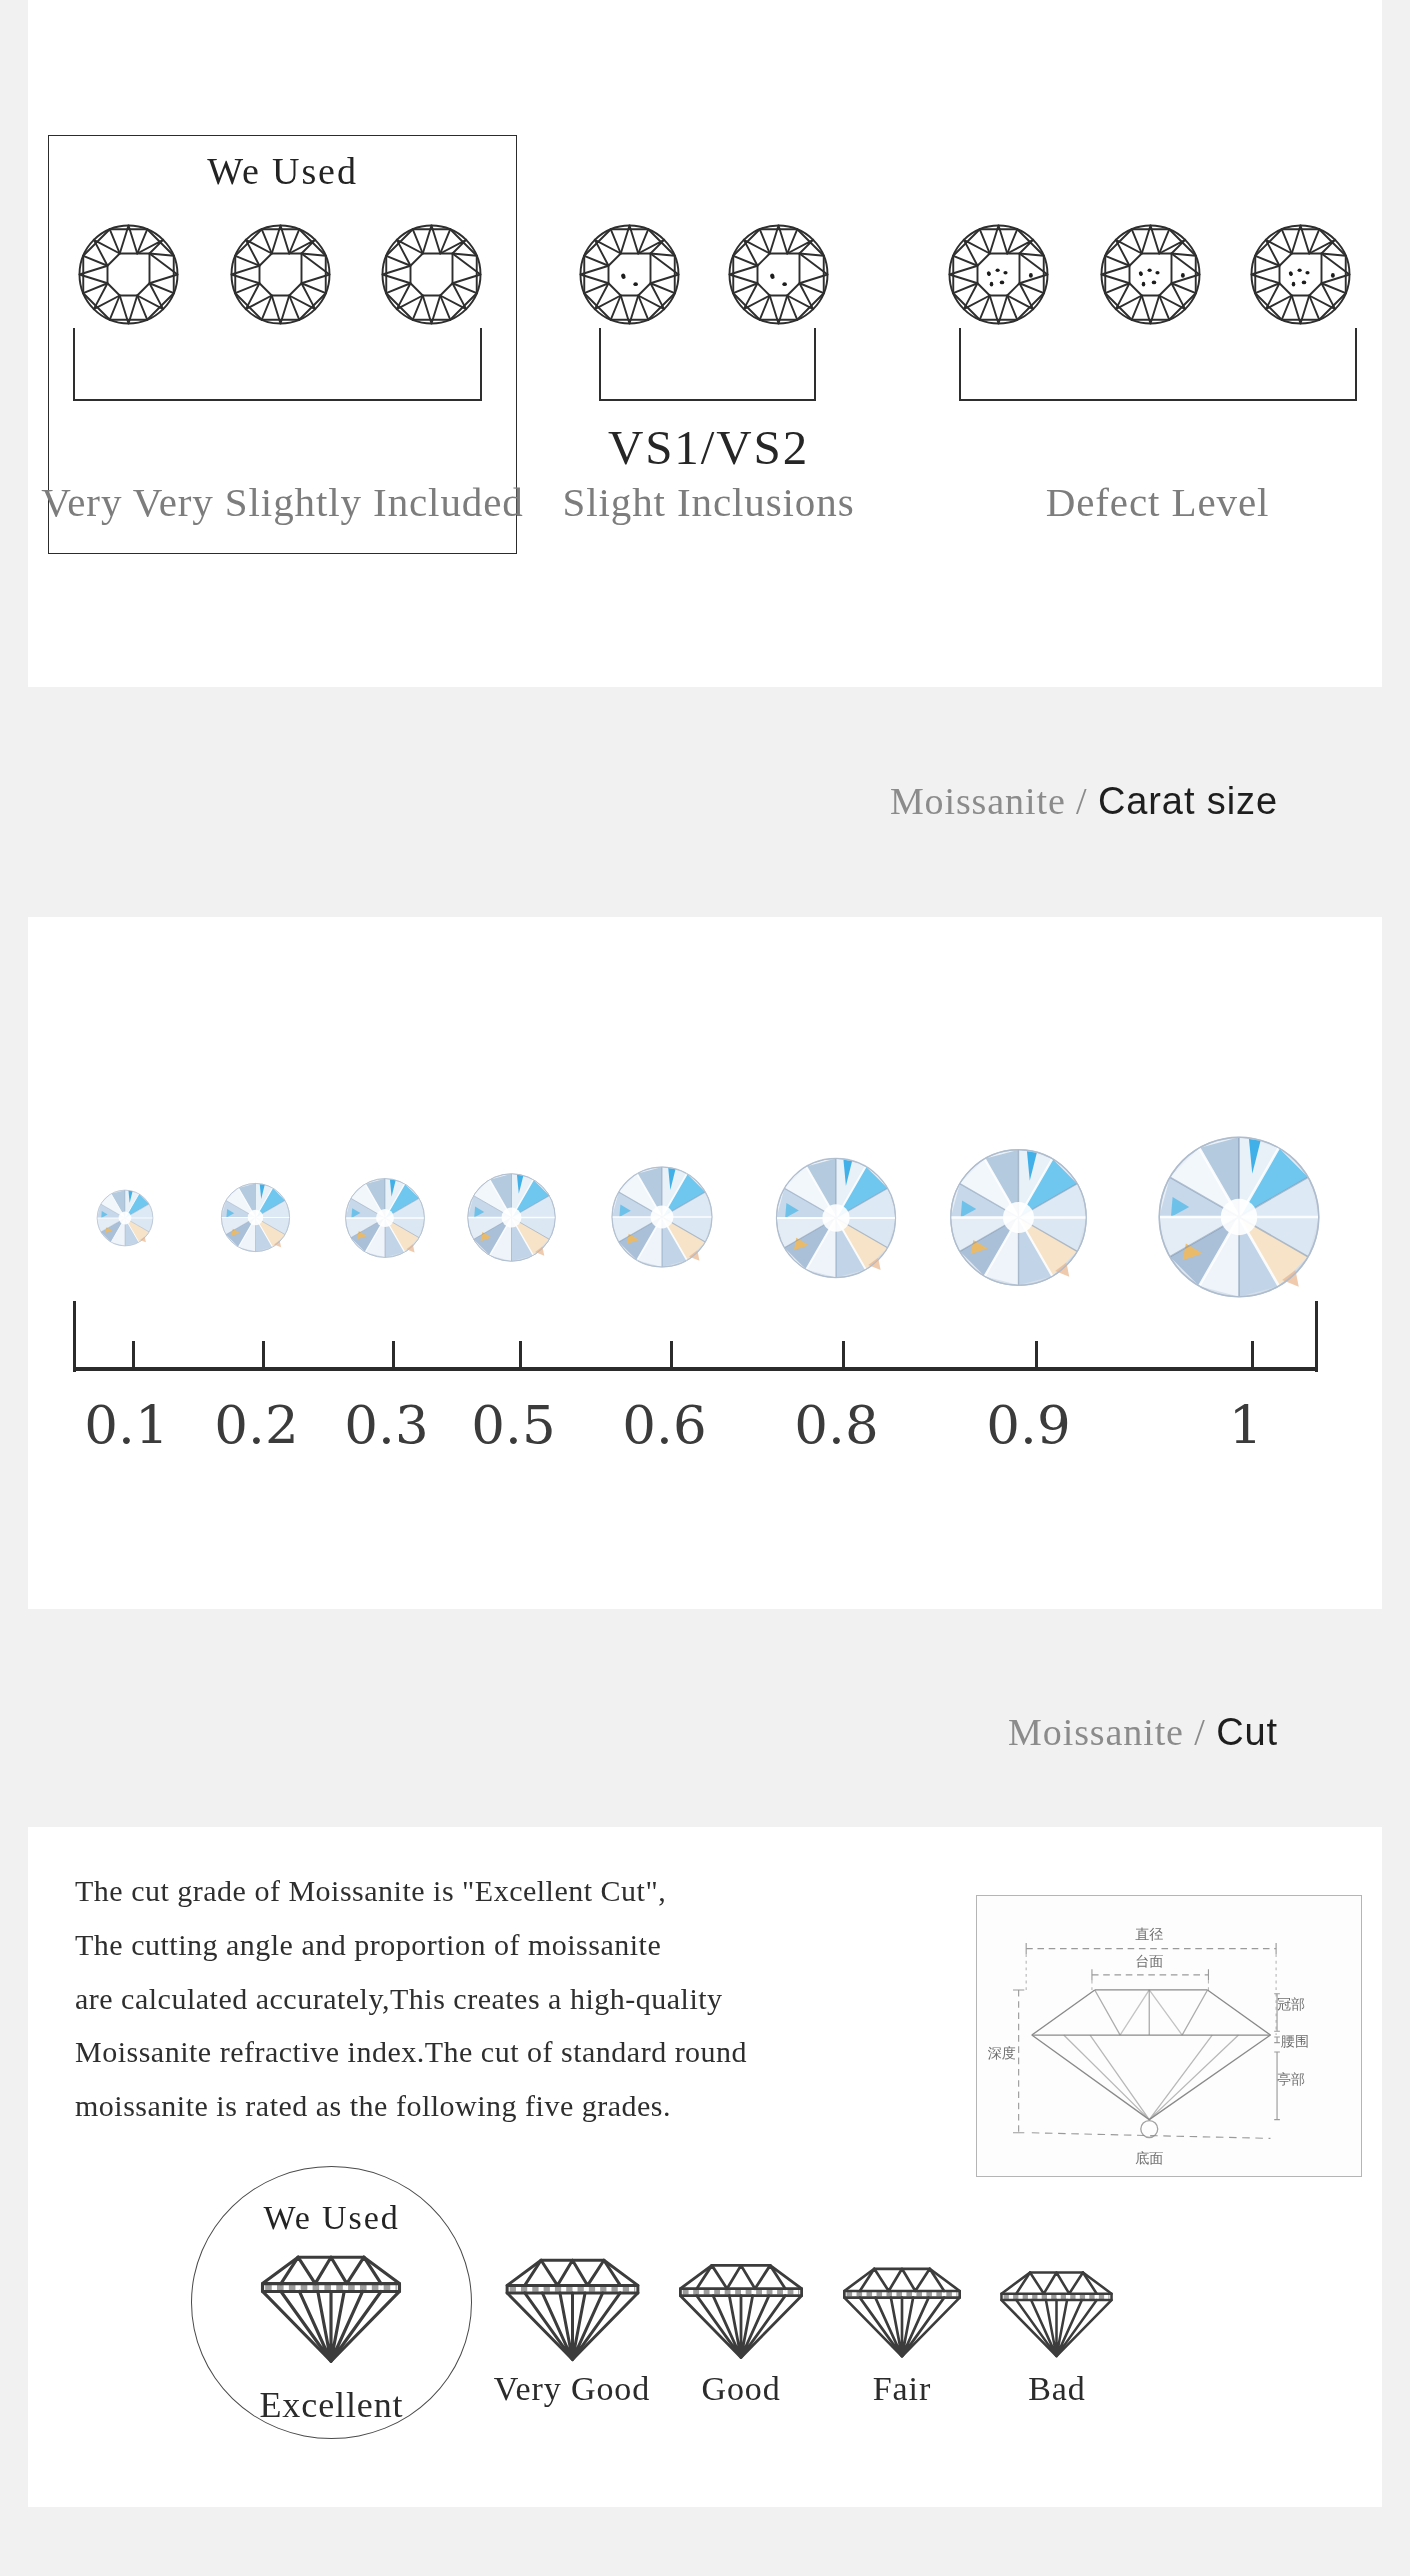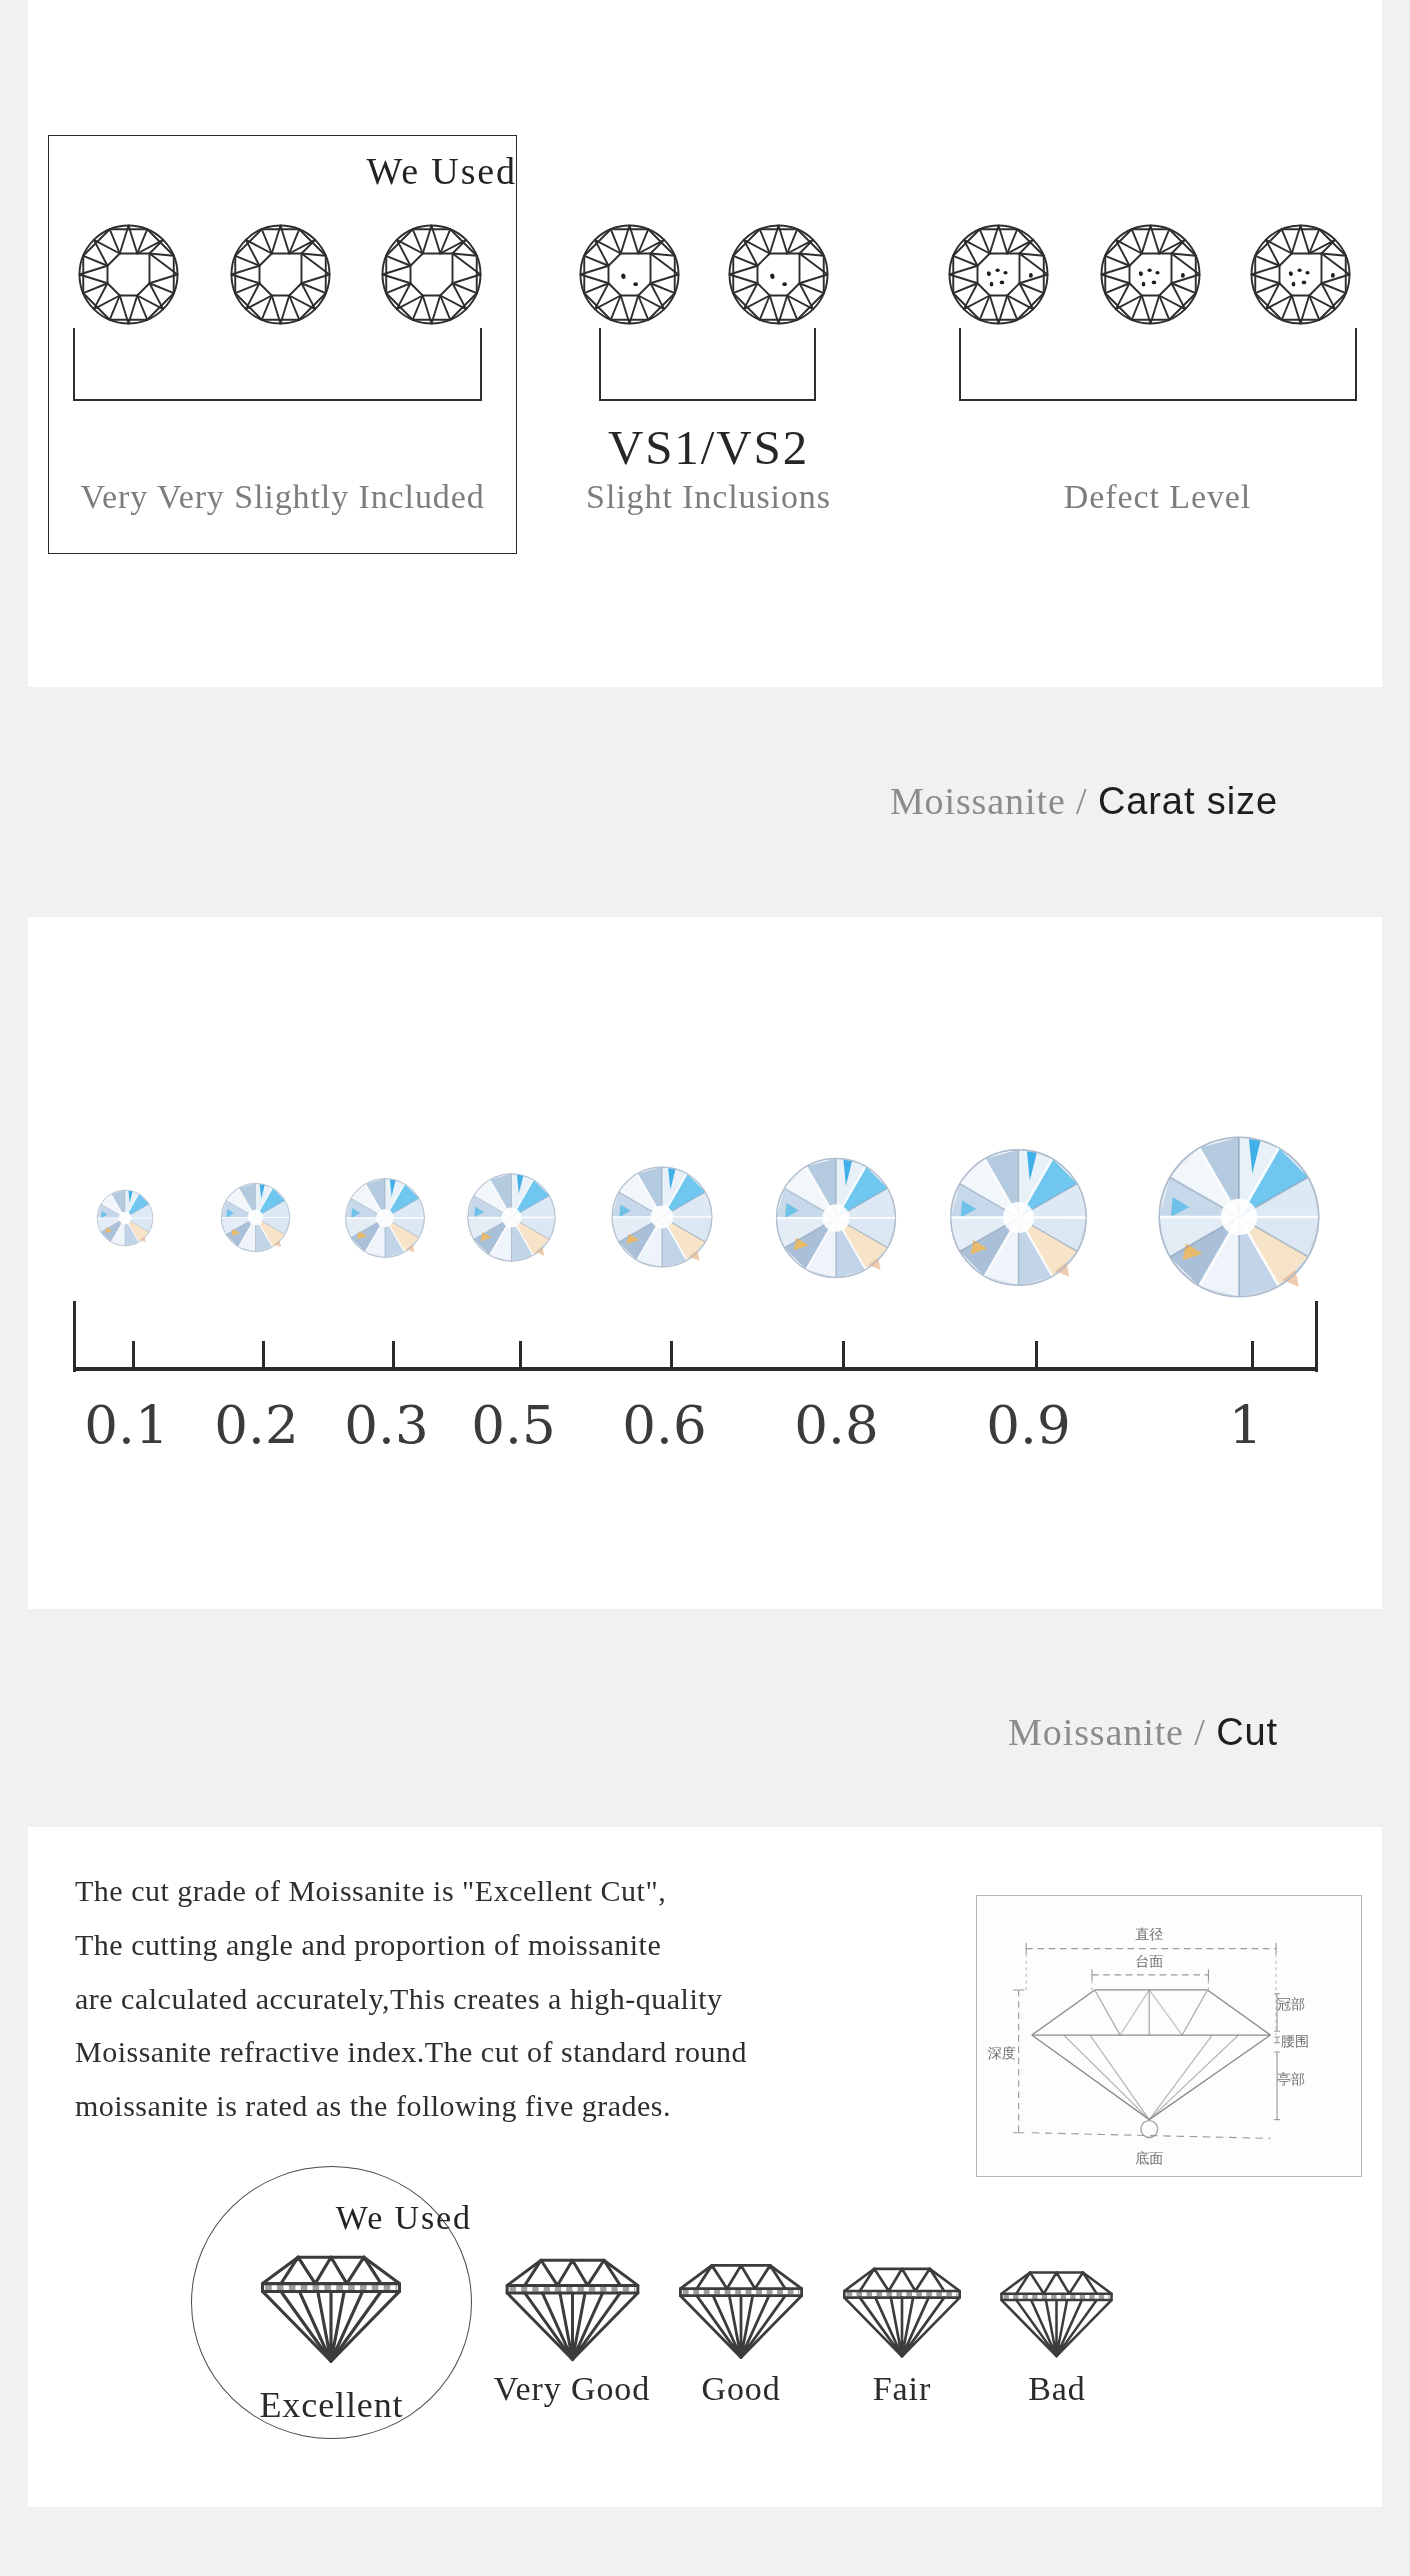--- a/index.html
+++ b/index.html
@@ -5,31 +5,31 @@
   * { margin:0; padding:0; box-sizing:border-box; }
   html,body { background:#f1f1f1; }
   #page {
     position:relative; width:1411px; height:2576px; background:#f1f1f1;
     overflow:hidden; font-family:"Liberation Serif","DejaVu Serif",serif;
   }
   .abs { position:absolute; }
   .panel { position:absolute; left:28px; width:1354px; background:#ffffff; }
   .gem { position:absolute; }
   .label-main { position:absolute; text-align:center; color:#262626; font-size:49px; letter-spacing:1.9px; }
-  .label-sub  { position:absolute; text-align:center; color:#7d7d7d; font-size:34px; letter-spacing:0.9px; }
+  .label-sub  { position:absolute; text-align:center; color:#7d7d7d; font-size:41px; letter-spacing:0.9px; }
   .bracket { position:absolute; border-left:2.8px solid #2e2e2e; border-right:2.8px solid #2e2e2e; border-bottom:2.8px solid #2e2e2e; }
   .sec-title { position:absolute; left:0; width:1278px; text-align:right; font-size:38px; letter-spacing:0.9px; }
   .sec-title .gray { color:#8b8b8b; font-family:"Liberation Serif","DejaVu Serif",serif; }
   .sec-title .black{ color:#1e1e1e; font-family:"Liberation Sans","DejaVu Sans",sans-serif; }
   .tick { position:absolute; width:2.8px; background:#2b2b2b; }
   .scale-base { position:absolute; height:3.8px; background:#2b2b2b; }
   .scale-num { position:absolute; width:113px; text-align:center; color:#3b3b3b; font-size:53px; font-family:"DejaVu Serif","Liberation Serif",serif; }
   .para-line { position:absolute; left:75px; width:846px; height:54px; color:#2e2e2e; font-size:30px; letter-spacing:0.5px; }
   .grade-label { position:absolute; text-align:center; color:#2b2b2b; font-size:34px; letter-spacing:0.9px; }
-  .we-used-top { position:absolute; text-align:right; color:#232323; font-size:38px; letter-spacing:1.9px; }
+  .we-used-top { position:absolute; text-align:center; color:#232323; font-size:38px; letter-spacing:1.9px; }
 </style>
 </head>
 <body>
 
 <div id="page">
 
   <svg width="0" height="0" style="position:absolute" aria-hidden="true">
     <defs>
       <radialGradient id="gemBg" cx="45%" cy="42%" r="65%">
         <stop offset="0%" stop-color="#ffffff"></stop>

